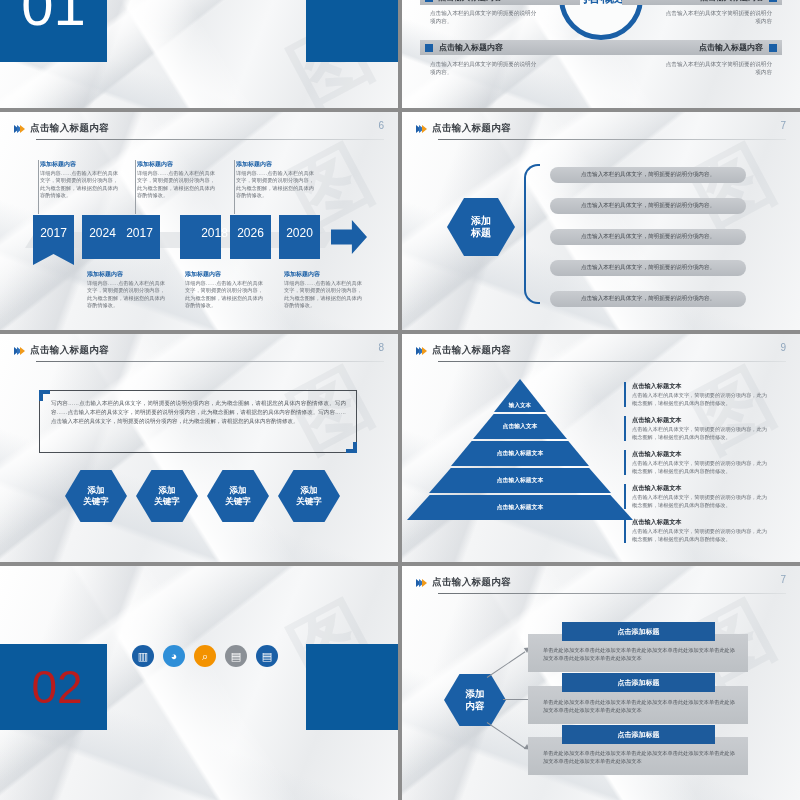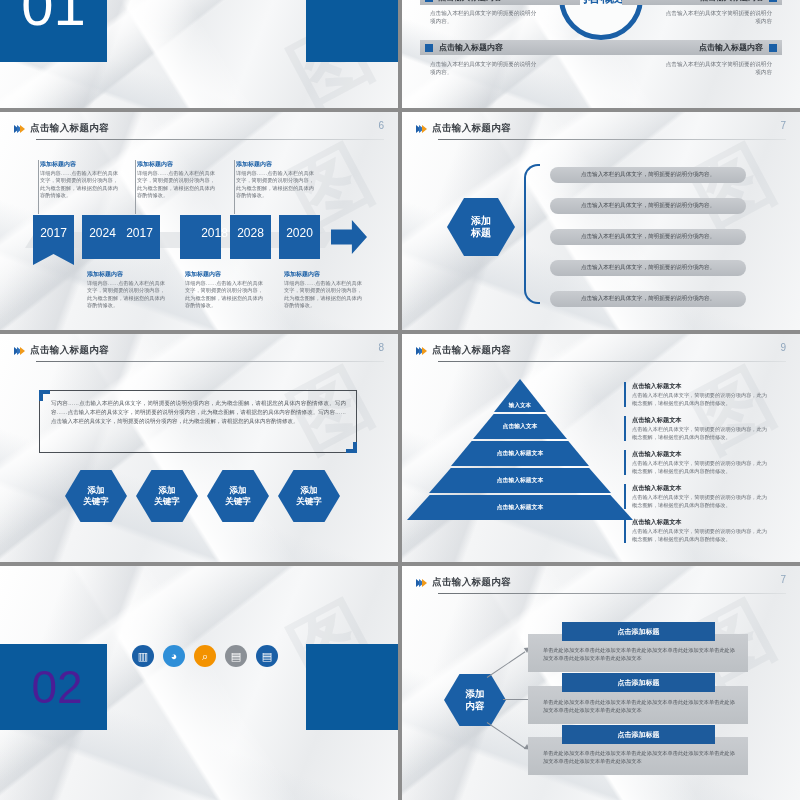--- a/index.html
+++ b/index.html
@@ -49,21 +49,21 @@
   
   .cover { position:relative; height:100%; }
   .cover .blk { position:absolute; background:#0a5a9c; }
   .num-blk { left:0; top:-54px; width:107px; height:116px; }
   .num-txt { position:absolute; left:0; top:-54px; width:107px; height:116px; color:#fff;
              font-size:58px; display:flex; align-items:center; justify-content:center; font-weight:300; }
   .right-blk { right:-10px; top:-54px; width:102px; height:116px; }
 
   
   .c2-num { left:0; top:78px; width:107px; height:86px; }
-  .c2-numtxt { position:absolute; left:0; top:78px; width:114px; height:86px; color:#4c1d95; font-size:46px;
+  .c2-numtxt { position:absolute; left:0; top:78px; width:114px; height:86px; color:#b91c1c; font-size:46px;
                display:flex; align-items:center; justify-content:center; font-weight:300; }
   .c2-right { right:-10px; top:78px; width:102px; height:86px; }
   .c2-title { position:absolute; left:122px; top:105px; font-size:21px; color:#4a4f55; letter-spacing:1px; }
   .c2-icons { position:absolute; left:132px; top:79px; display:flex; gap:9px; }
   .ic { width:22px; height:22px; border-radius:50%; display:flex; align-items:center; justify-content:center;
         color:#fff; font-size:11px; }
 
   
   .s5 { position:absolute; inset:0; }
   .s5-circle { position:absolute; left:50%; transform:translateX(-50%); top:-44px; width:84px; height:84px;
@@ -213,21 +213,21 @@
       <div class="yr" style="left:82px; top:103px;">
           <span>2024</span>
         </div>
       <div class="yr" style="left:119px; top:103px;">
           <span>2017</span>
         </div>
       <div class="yr" style="left:180px; top:103px;padding-left:28px;">
           <span>2018</span>
         </div>
       <div class="yr" style="left:230px; top:103px;">
-          <span>2028</span>
+          <span>2026</span>
         </div>
       <div class="yr" style="left:279px; top:103px;">
           <span>2020</span>
         </div>
       <div class="tl-arrow" style="left:331px; top:108px;"></div>
 
       <div class="tl-card" style="left:87px; top:158px;">
         <div class="t">添加标题内容</div>
         <div class="b">详细内容……点击输入本栏的具体文字，简明扼要的说明分项内容，此为概念图解，请根据您的具体内容酌情修改。</div>
       </div>

